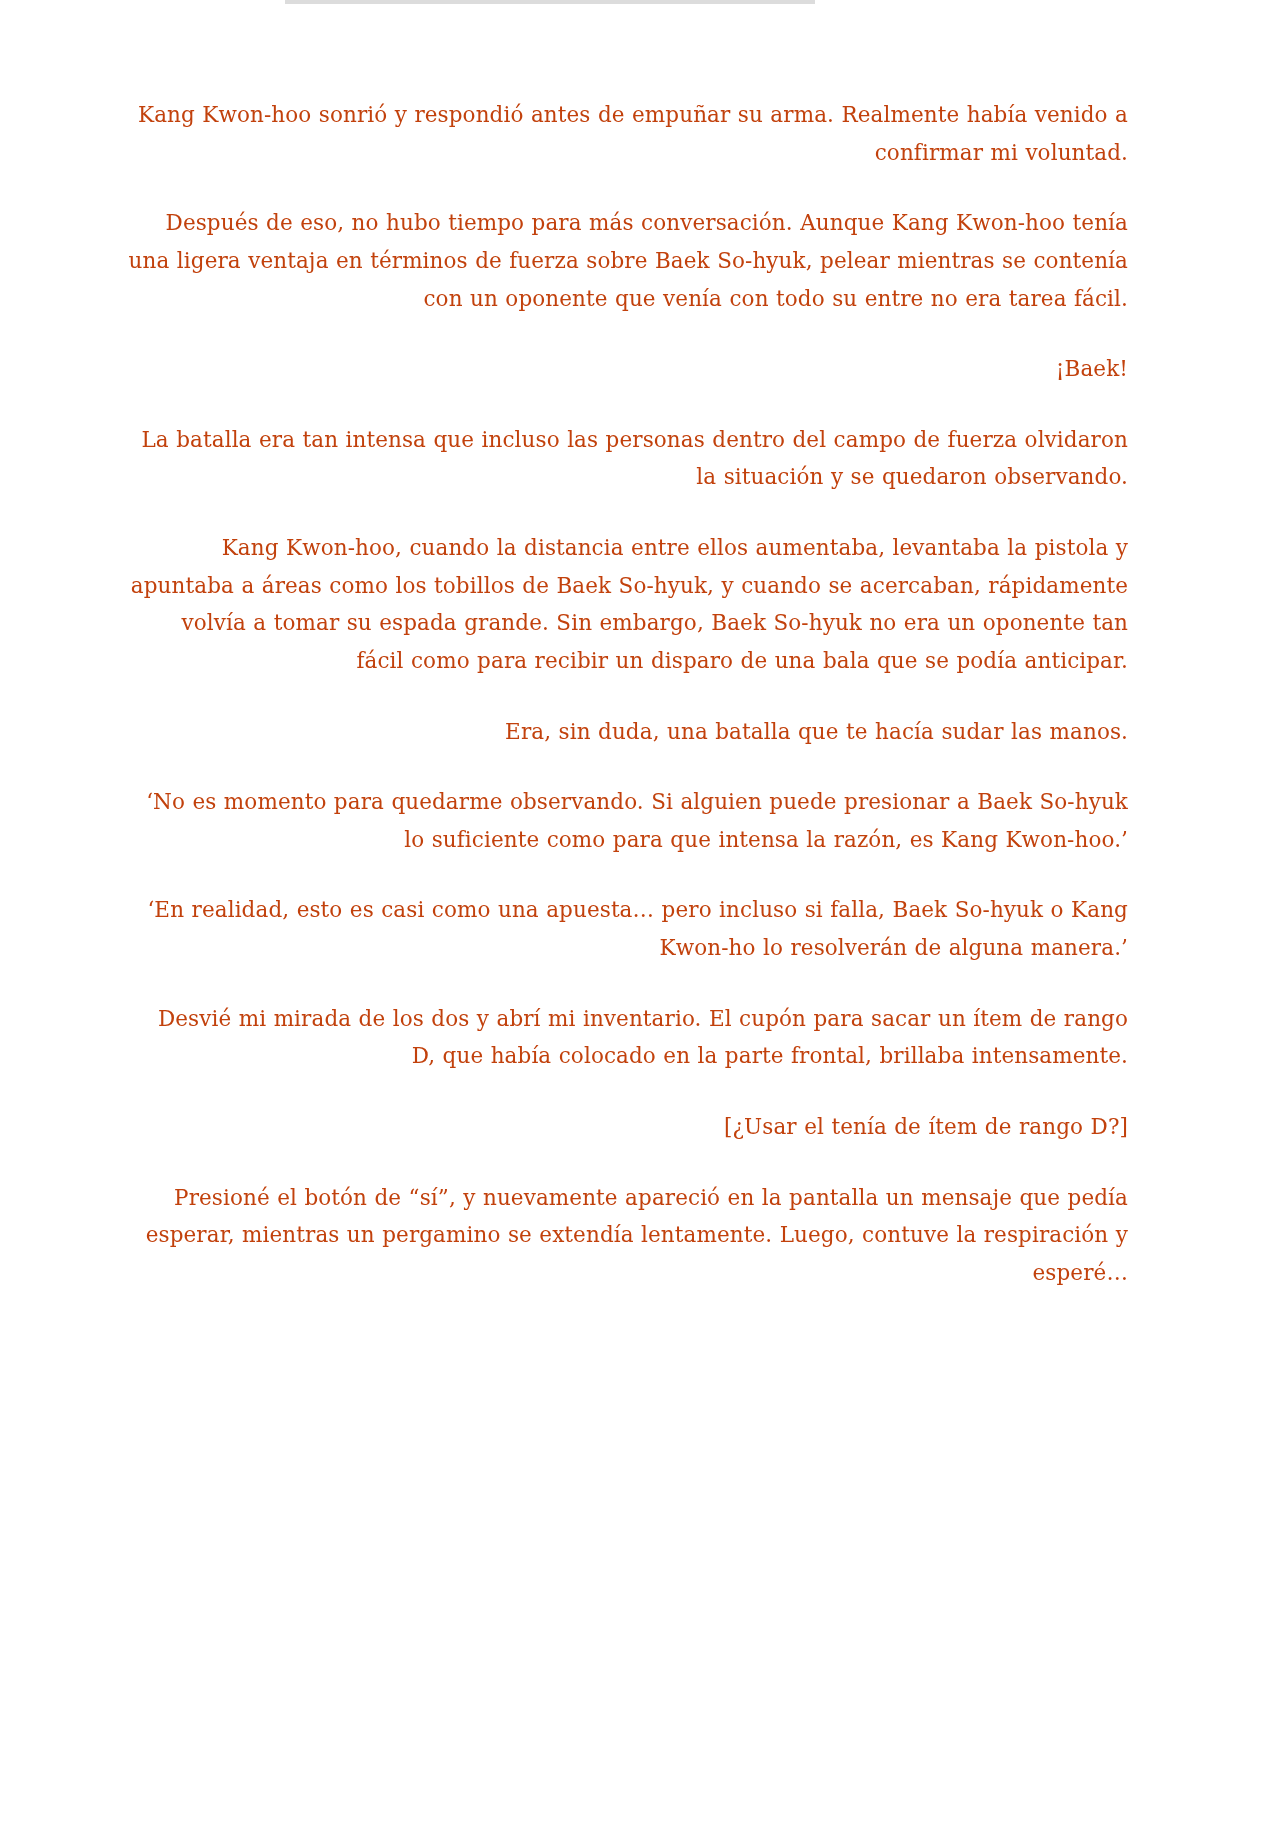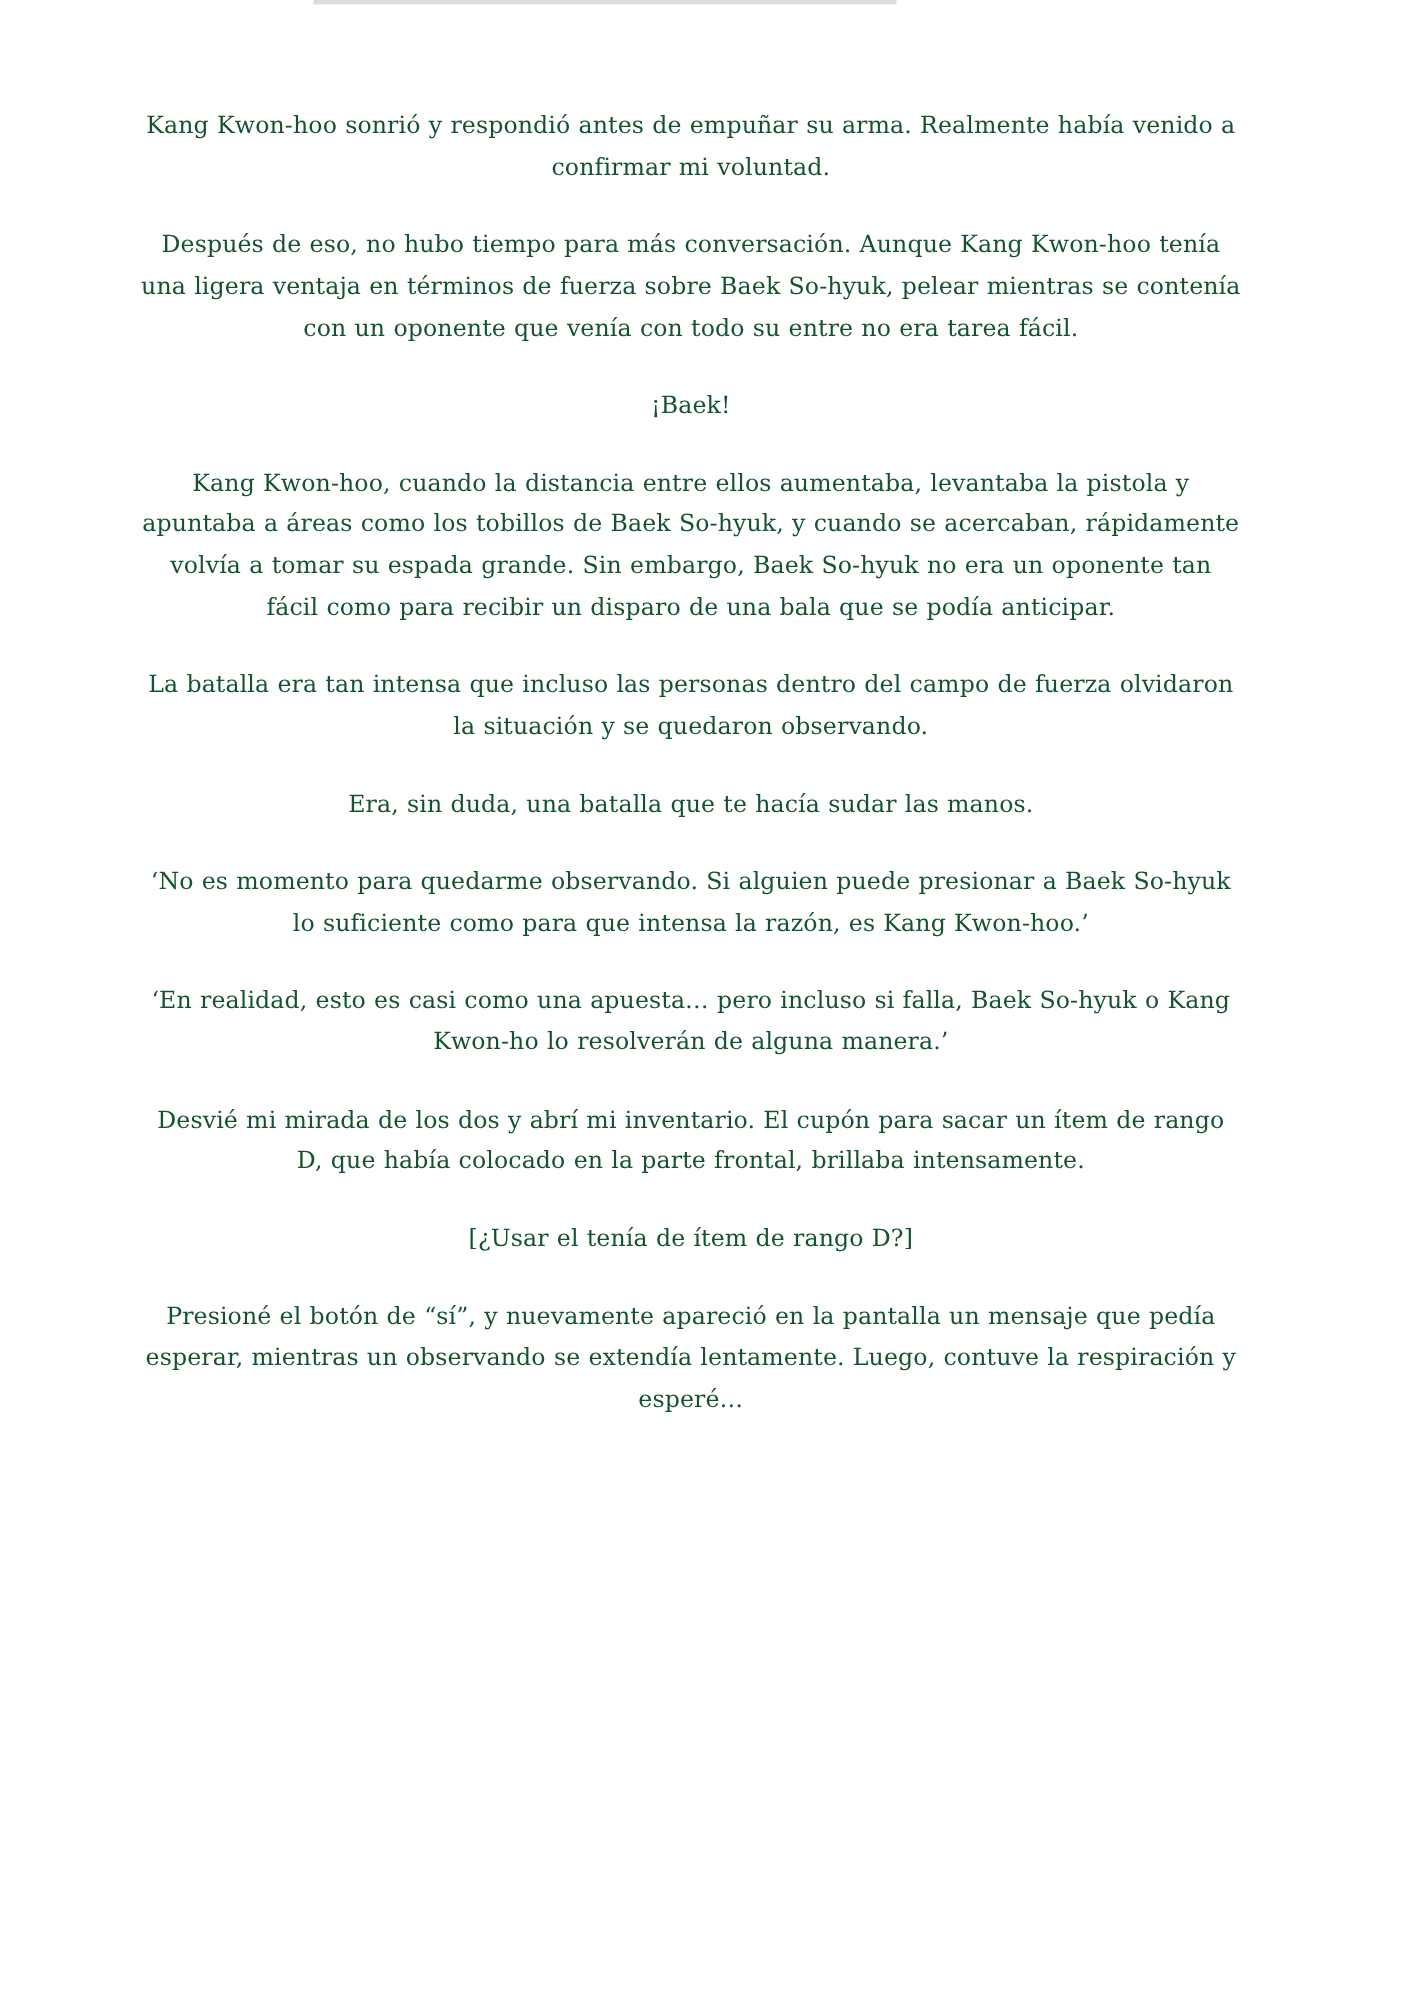--- a/index.html
+++ b/index.html
@@ -41,42 +41,42 @@
     position: absolute;
     left: 128px;
     top: 96px;
     width: 1000px;
   }
   p.para {
     margin: 0 0 33px 0;
     font-family: "DejaVu Serif", serif;
     font-size: 21.5px;
     line-height: 1.75;
-    color: #14532d;
+    color: #c2410c;
     letter-spacing: 0.1px;
-    text-align: center;
+    text-align: right;
     word-spacing: 0.5px;
   }
   p.para:last-child {
     margin-bottom: 0;
   }
 </style>
 </head>
 <body>
 
 <div class="page-wrap">
   <div class="page-sheet">
     <div class="top-edge"></div>
     <div class="content">
       <p class="para">Kang Kwon-hoo sonrió y respondió antes de empuñar su arma. Realmente había venido a confirmar mi voluntad.</p>
       <p class="para">Después de eso, no hubo tiempo para más conversación. Aunque Kang Kwon-hoo tenía una ligera ventaja en términos de fuerza sobre Baek So-hyuk, pelear mientras se contenía con un oponente que venía con todo su entre no era tarea fácil.</p>
       <p class="para">¡Baek!</p>
+      <p class="para">La batalla era tan intensa que incluso las personas dentro del campo de fuerza olvidaron la situación y se quedaron observando.</p>
       <p class="para">Kang Kwon-hoo, cuando la distancia entre ellos aumentaba, levantaba la pistola y apuntaba a áreas como los tobillos de Baek So-hyuk, y cuando se acercaban, rápidamente volvía a tomar su espada grande. Sin embargo, Baek So-hyuk no era un oponente tan fácil como para recibir un disparo de una bala que se podía anticipar.</p>
-      <p class="para">La batalla era tan intensa que incluso las personas dentro del campo de fuerza olvidaron la situación y se quedaron observando.</p>
       <p class="para">Era, sin duda, una batalla que te hacía sudar las manos.</p>
       <p class="para">‘No es momento para quedarme observando. Si alguien puede presionar a Baek So-hyuk lo suficiente como para que intensa la razón, es Kang Kwon-hoo.’</p>
       <p class="para">‘En realidad, esto es casi como una apuesta… pero incluso si falla, Baek So-hyuk o Kang Kwon-ho lo resolverán de alguna manera.’</p>
       <p class="para">Desvié mi mirada de los dos y abrí mi inventario. El cupón para sacar un ítem de rango D, que había colocado en la parte frontal, brillaba intensamente.</p>
       <p class="para">[¿Usar el tenía de ítem de rango D?]</p>
-      <p class="para">Presioné el botón de “sí”, y nuevamente apareció en la pantalla un mensaje que pedía esperar, mientras un observando se extendía lentamente. Luego, contuve la respiración y esperé…</p>
+      <p class="para">Presioné el botón de “sí”, y nuevamente apareció en la pantalla un mensaje que pedía esperar, mientras un pergamino se extendía lentamente. Luego, contuve la respiración y esperé…</p>
     </div>
   </div>
 </div>
 
 </body></html>

